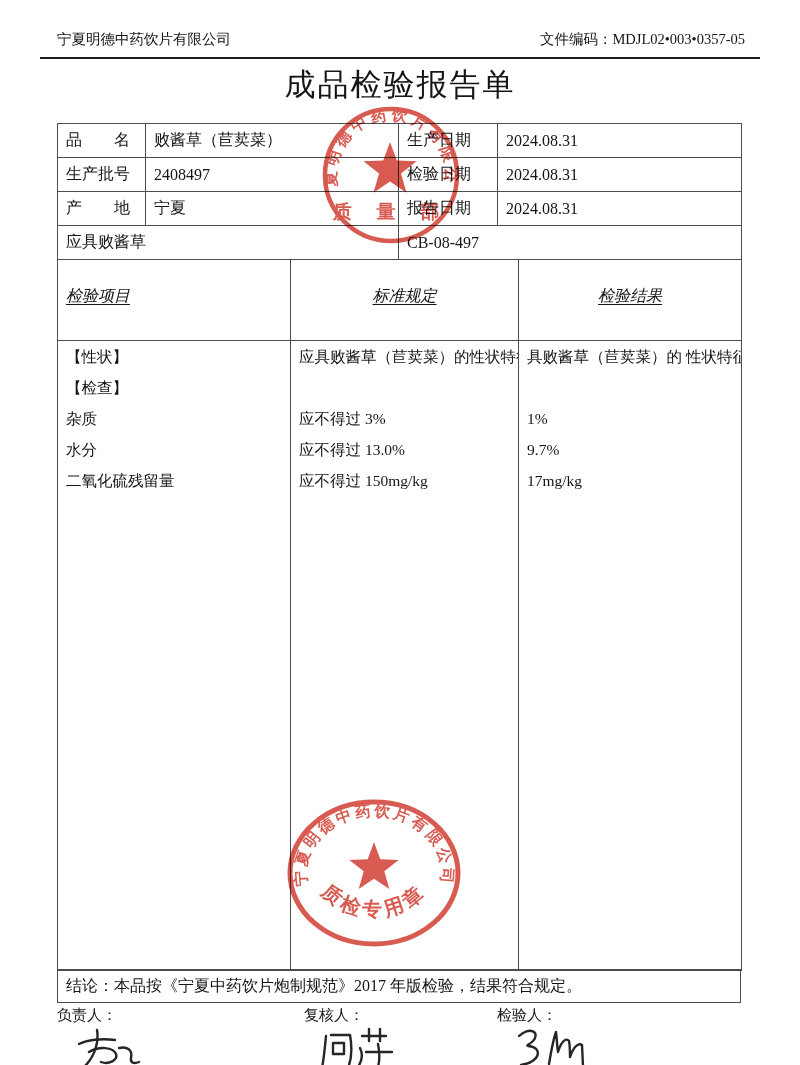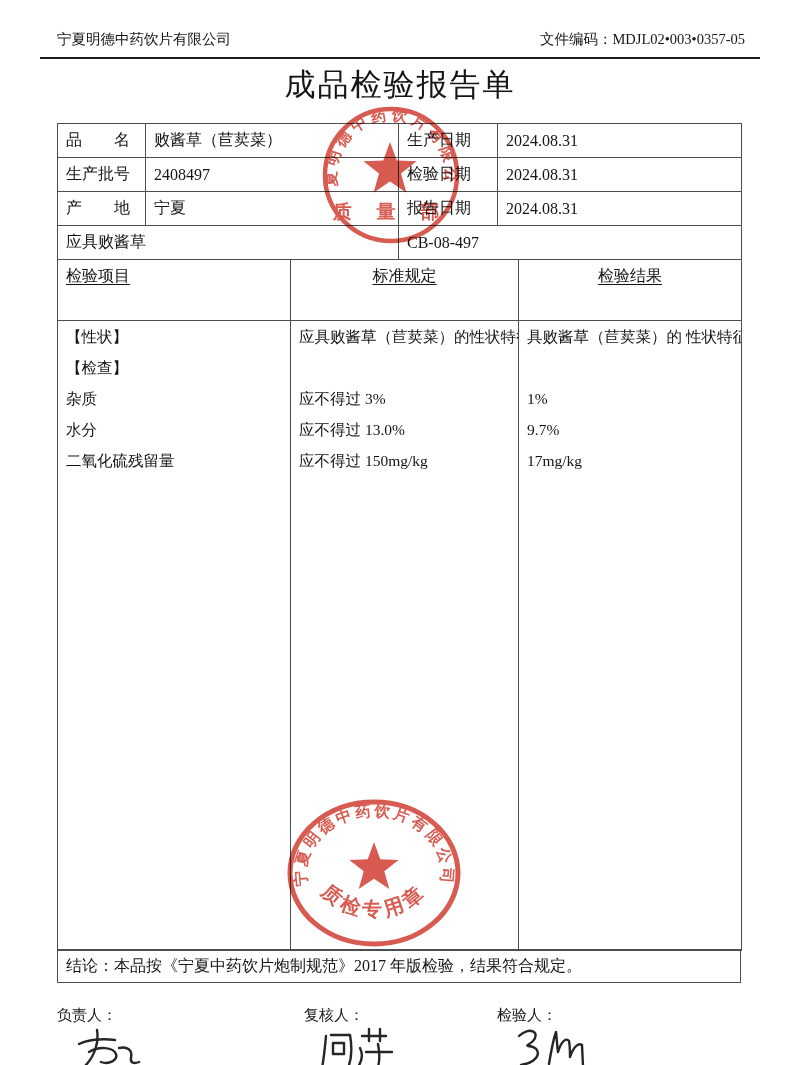--- a/index.html
+++ b/index.html
@@ -15,21 +15,21 @@
   .doc-title{position:absolute;top:64px;left:0;width:100%;text-align:center;
     font-size:31px;font-weight:normal;letter-spacing:2px;}
   
   .tables{position:absolute;top:123px;left:57px;width:684px;}
   table{border-collapse:collapse;table-layout:fixed;width:684px;}
   td{border:1.5px solid #4d4d4d;font-size:16px;padding:0 8px;overflow:hidden;
      white-space:nowrap;}
   .info-table td{height:33px;}
   .mid-table{margin-top:-1.5px;}
   .mid-table td{vertical-align:top;}
-  .mid-head td{height:54px;padding-top:6px;}
+  .mid-head td{height:54px;padding-top:26px;font-style:italic;}
   .mid-head .hd{text-decoration:underline;text-underline-offset:3px;}
   .mid-body td{height:629px;padding-top:0;}
   .line{height:31px;line-height:31px;font-size:15.5px;}
   .c-center{text-align:center;}
   .concl-table{margin-top:-1.5px;}
   .concl-table td{height:32px;font-size:16px;}
   .concl-label{font-weight:normal;}
   
   .sig-row{position:absolute;top:998px;left:57px;width:700px;font-size:15px;}
   .sig-group{position:absolute;top:0;display:flex;align-items:flex-start;flex-direction:column;}

